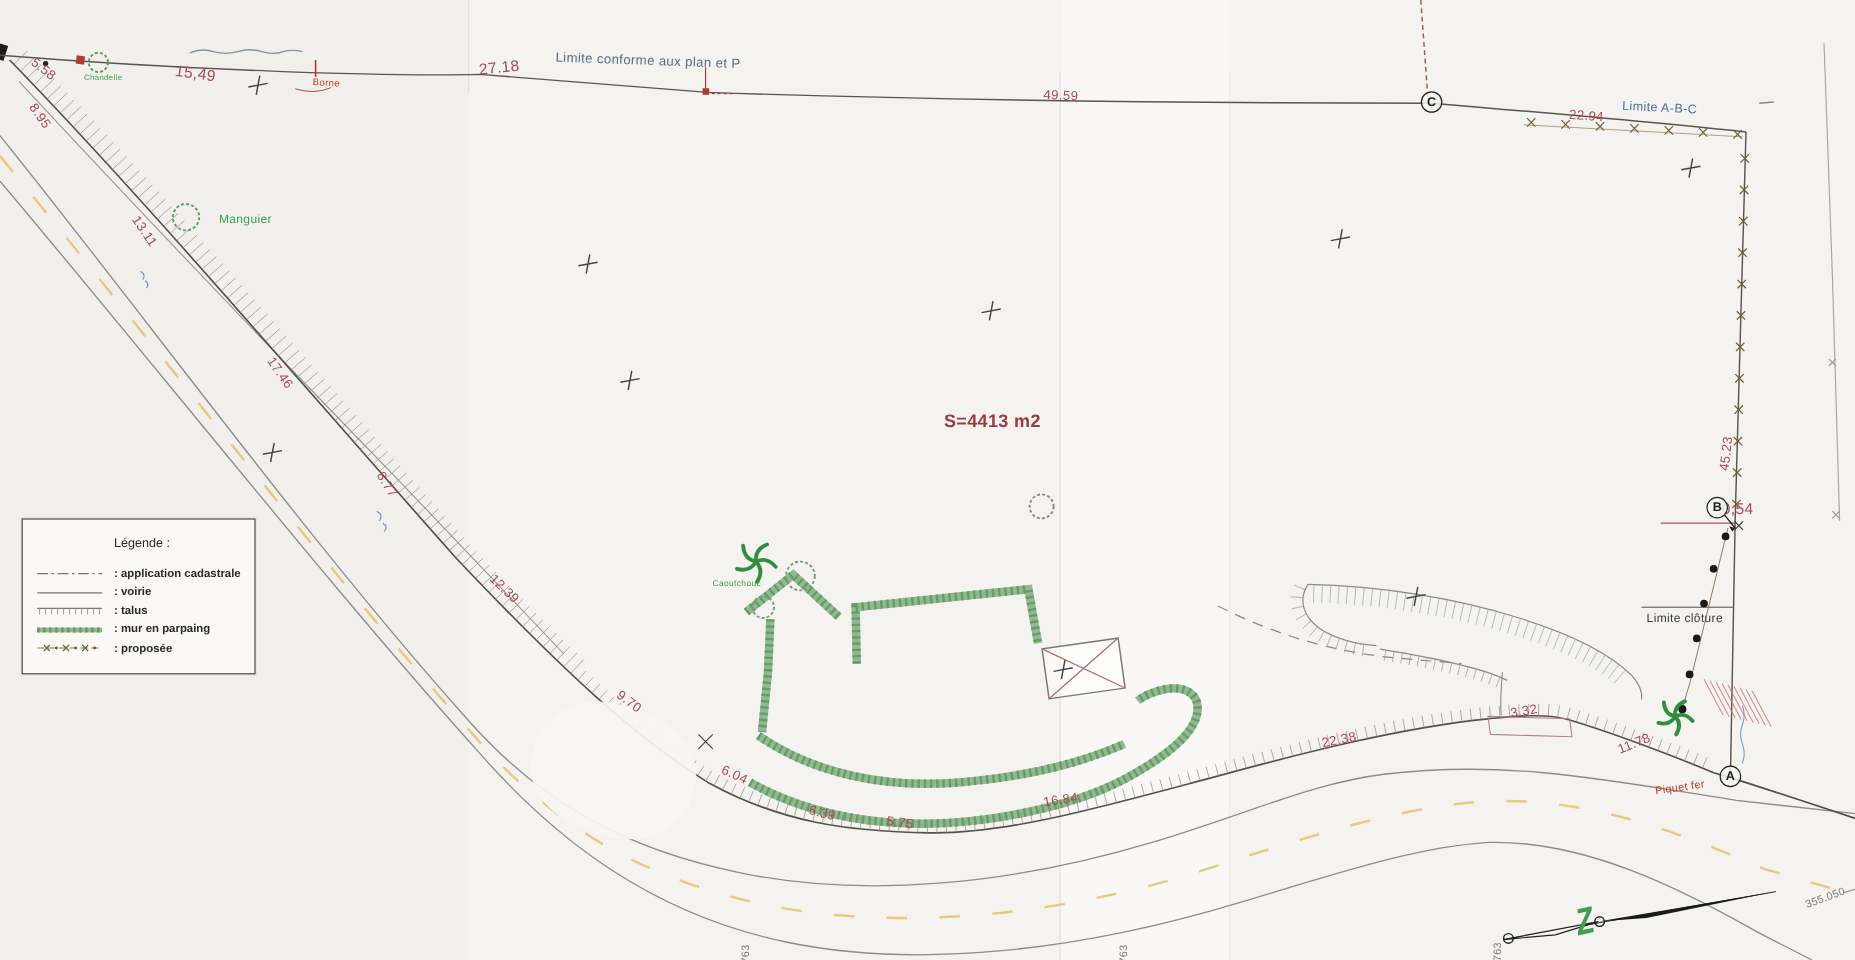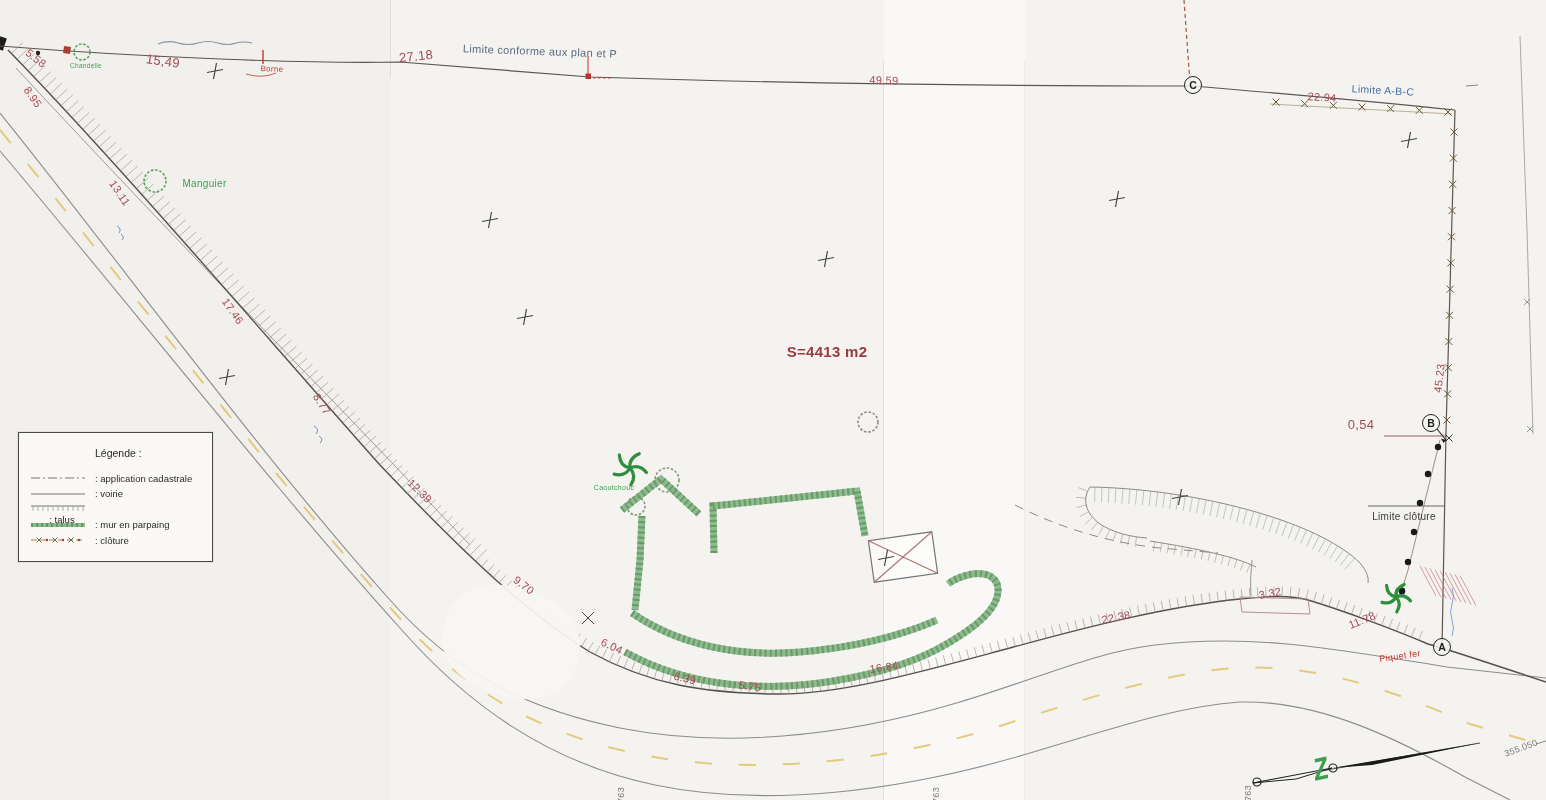--- a/index.html
+++ b/index.html
@@ -20,21 +20,21 @@
   .c-north{color:#3f9e4d;font-weight:bold;font-style:italic;}
   .pt{position:absolute;width:16px;height:16px;border:1.5px solid #222;border-radius:50%;
       background:rgba(245,244,240,.85);color:#222;font-size:10.5px;font-weight:bold;
       display:flex;align-items:center;justify-content:center;transform:translate(-50%,-50%);}
   .legend{position:absolute;left:18px;top:432px;width:193px;height:128px;
           border:1.3px solid #4a4a4a;background:rgba(250,249,246,.95);
           box-shadow:0 0 0 1px rgba(0,0,0,.06);}
   .legend-title{position:absolute;left:76px;top:14px;font-size:10.5px;color:#2a2a2a;}
   .lg-row{position:absolute;left:10px;height:14px;display:flex;align-items:center;}
   .lg-sample{width:58px;height:12px;margin-right:8px;flex:none;}
-  .lg-label{font-size:9.5px;color:#2a2a2a;white-space:nowrap;}
+  .lg-label{font-size:9.5px;color:#2a2a2a;white-space:nowrap;font-weight:bold;}
   .blob{position:absolute;background:rgba(247,246,243,.92);border-radius:45%;pointer-events:none;}
   .nick{position:absolute;left:-2px;top:37px;width:7px;height:13px;background:#1d1d1d;
         transform:rotate(18deg);}
 </style>
 </head>
 <body>
 
 <div class="plan">
 
   <div class="band" style="left:884px;width:141px;background:rgba(255,255,255,.45);"></div>
@@ -489,21 +489,21 @@
             <path d="M2,6 L56,6" stroke="#777" stroke-width="1" stroke-dasharray="9 3 2 3" fill="none"></path>
           </svg>
           <span class="lg-label">: application cadastrale</span>
         </div>
         <div class="lg-row" style="top: 53.5px;">
           <svg class="lg-sample" width="58" height="12">
             <path d="M2,6 L56,6" stroke="#777" stroke-width="1" fill="none"></path>
           </svg>
           <span class="lg-label">: voirie</span>
         </div>
-        <div class="lg-row" style="top: 69px; flex-direction: column;">
+        <div class="lg-row" style="top: 69px;">
           <svg class="lg-sample" width="58" height="12">
             <path d="M2,4 L56,4" stroke="#777" stroke-width="1" fill="none"></path>
             <path d="M4,4 L4,9" stroke="#999" stroke-width="0.8" fill="none"></path>
             <path d="M9,4 L9,9" stroke="#999" stroke-width="0.8" fill="none"></path>
             <path d="M14,4 L14,9" stroke="#999" stroke-width="0.8" fill="none"></path>
             <path d="M19,4 L19,9" stroke="#999" stroke-width="0.8" fill="none"></path>
             <path d="M24,4 L24,9" stroke="#999" stroke-width="0.8" fill="none"></path>
             <path d="M29,4 L29,9" stroke="#999" stroke-width="0.8" fill="none"></path>
             <path d="M34,4 L34,9" stroke="#999" stroke-width="0.8" fill="none"></path>
             <path d="M39,4 L39,9" stroke="#999" stroke-width="0.8" fill="none"></path>
@@ -523,21 +523,21 @@
         <div class="lg-row" style="top: 100px;">
           <svg class="lg-sample" width="58" height="12">
             <path d="M2,6 L56,6" stroke="#8a7a4a" stroke-width="0.9" stroke-dasharray="6 3" fill="none"></path>
             <path d="M7.5,3.5 L12.5,8.5 M12.5,3.5 L7.5,8.5" stroke="#6b5a35" stroke-width="0.9" fill="none"></path>
             <path d="M23.5,3.5 L28.5,8.5 M28.5,3.5 L23.5,8.5" stroke="#6b5a35" stroke-width="0.9" fill="none"></path>
             <path d="M39.5,3.5 L44.5,8.5 M44.5,3.5 L39.5,8.5" stroke="#6b5a35" stroke-width="0.9" fill="none"></path>
             <circle cx="18" cy="6" r="1.2" fill="#b03a30"></circle>
             <circle cx="34" cy="6" r="1.2" fill="#b03a30"></circle>
             <circle cx="50" cy="6" r="1.2" fill="#b03a30"></circle>
           </svg>
-          <span class="lg-label">: clôture</span>
+          <span class="lg-label">: proposée</span>
         </div>
       </div>
   </div>
 
   <div id="annotations">
       <div class="ann c-red" style="left: 36px; top: 58px; font-size: 11px; transform: translate(-50%, -50%) rotate(38deg);">5.58</div>
       <div class="ann c-red" style="left: 33px; top: 97px; font-size: 11px; transform: translate(-50%, -50%) rotate(55deg);">8.95</div>
       <div class="ann c-red" style="left: 163px; top: 61px; font-size: 13px; transform: translate(-50%, -50%) rotate(8deg);">15,49</div>
       <div class="ann c-red" style="left: 120px; top: 193px; font-size: 11px; transform: translate(-50%, -50%) rotate(56deg);">13.11</div>
       <div class="ann c-red" style="left: 233px; top: 311px; font-size: 11px; transform: translate(-50%, -50%) rotate(55deg);">17.46</div>
@@ -548,21 +548,21 @@
       <div class="ann c-red" style="left: 685px; top: 678px; font-size: 11px; transform: translate(-50%, -50%) rotate(14deg);">6.39</div>
       <div class="ann c-red" style="left: 750px; top: 686px; font-size: 11px; transform: translate(-50%, -50%) rotate(8deg);">5.75</div>
       <div class="ann c-red" style="left: 884px; top: 667px; font-size: 11px; transform: translate(-50%, -50%) rotate(-8deg);">16.84</div>
       <div class="ann c-red" style="left: 1116px; top: 617px; font-size: 11px; transform: translate(-50%, -50%) rotate(-11deg);">22.38</div>
       <div class="ann c-red" style="left: 1270px; top: 593px; font-size: 11px; transform: translate(-50%, -50%) rotate(-10deg);">3.32</div>
       <div class="ann c-red" style="left: 1362px; top: 620px; font-size: 11px; transform: translate(-50%, -50%) rotate(-22deg);">11.78</div>
       <div class="ann c-red" style="left: 416px; top: 56px; font-size: 13px; transform: translate(-50%, -50%) rotate(-6deg);">27.18</div>
       <div class="ann c-red" style="left: 884px; top: 80px; font-size: 11px; transform: translate(-50%, -50%) rotate(2deg);">49.59</div>
       <div class="ann c-red" style="left: 1322px; top: 97px; font-size: 11px; transform: translate(-50%, -50%) rotate(4deg);">22.94</div>
       <div class="ann c-red" style="left: 1439px; top: 378px; font-size: 11px; transform: translate(-50%, -50%) rotate(-83deg);">45.23</div>
-      <div class="ann c-red" style="left: 1361px; top: 424px; font-size: 13px; transform: translate(-50%, -50%) rotate(0deg);">0,54</div>
+      <div class="ann c-red" style="left: 1448px; top: 424px; font-size: 13px; transform: translate(-50%, -50%) rotate(0deg);">0,54</div>
       <div class="ann c-bgray" style="left: 540px; top: 51px; font-size: 11px; transform: translate(-50%, -50%) rotate(2deg);">Limite conforme aux plan et P</div>
       <div class="ann c-blue" style="left: 1383px; top: 90px; font-size: 10.5px; transform: translate(-50%, -50%) rotate(3deg);">Limite A-B-C</div>
       <div class="ann c-dark" style="left: 1404px; top: 516px; font-size: 10px; transform: translate(-50%, -50%) rotate(0deg);">Limite clôture</div>
       <div class="ann c-red2" style="left: 272px; top: 69px; font-size: 8px; transform: translate(-50%, -50%) rotate(3deg);">Borne</div>
       <div class="ann c-green" style="left: 191px; top: 183px; font-size: 10px; transform: translate(-50%, -50%) rotate(0deg); padding-left: 27px;">Manguier</div>
       <div class="ann c-green" style="left: 86px; top: 65px; font-size: 6.5px; transform: translate(-50%, -50%) rotate(0deg);">Chandelle</div>
       <div class="ann c-green" style="left: 614px; top: 487px; font-size: 7px; transform: translate(-50%, -50%) rotate(0deg);">Caoutchouc</div>
       <div class="ann c-red2" style="left: 1400px; top: 656px; font-size: 9px; transform: translate(-50%, -50%) rotate(-8deg);">Piquet fer</div>
       <div class="ann c-maroon" style="left: 827px; top: 351px; font-size: 15px; transform: translate(-50%, -50%) rotate(0deg); text-align: center;">S=4413 m2</div>
       <div class="ann c-gray" style="left: 1521px; top: 748px; font-size: 9px; transform: translate(-50%, -50%) rotate(-20deg);">355.050</div>

